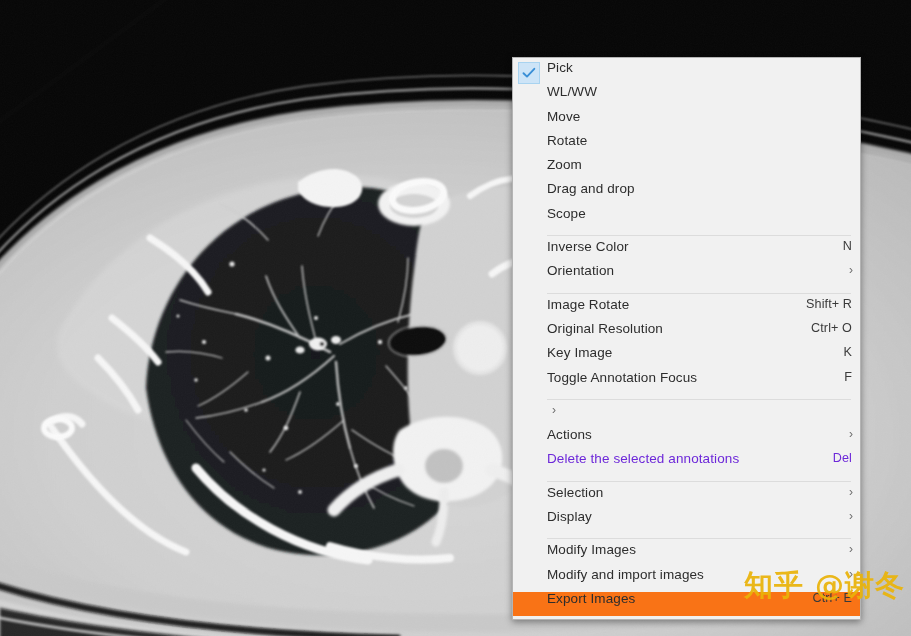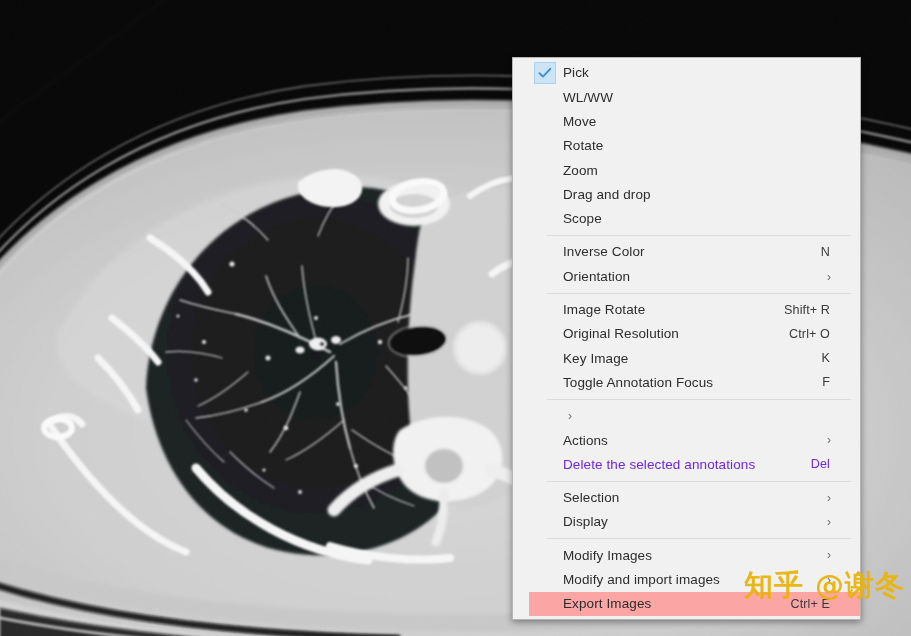--- a/index.html
+++ b/index.html
@@ -42,27 +42,25 @@
     box-shadow: 0 2px 7px rgba(0,0,0,0.42);
     padding: 3px 0 3px 0;
     font-size: 13.5px;
     color: #2b2b2b;
     user-select: none;
   }
 
   .menu-item {
     position: relative;
     display: flex;
-    align-items: center;
     height: 24.3px;
     padding-left: 34px;
-    padding-right: 26px;
+    padding-right: 4px;
     white-space: nowrap;
     cursor: default;
-    margin-left: 16px;
   }
   .menu-item .label {
     flex: 1 1 auto;
     font-size: 13.5px;
     color: #2d2d2d;
     letter-spacing: 0.1px;
     line-height: 1;
   }
   .menu-item .shortcut {
     flex: 0 0 auto;
@@ -77,21 +75,21 @@
     flex: 0 0 auto;
     width: 12px;
     text-align: right;
     font-size: 12px;
     color: #6e6e6e;
     line-height: 1;
     padding-right: 3px;
   }
 
   .menu-item.highlighted {
-    background: #fca5a5;
+    background: #f97316;
   }
   .menu-item.disabled .label,
   .menu-item.disabled .shortcut {
     color: #6d28d9;
   }
 
   
   .check-box {
     position: absolute;
     left: 5px;

